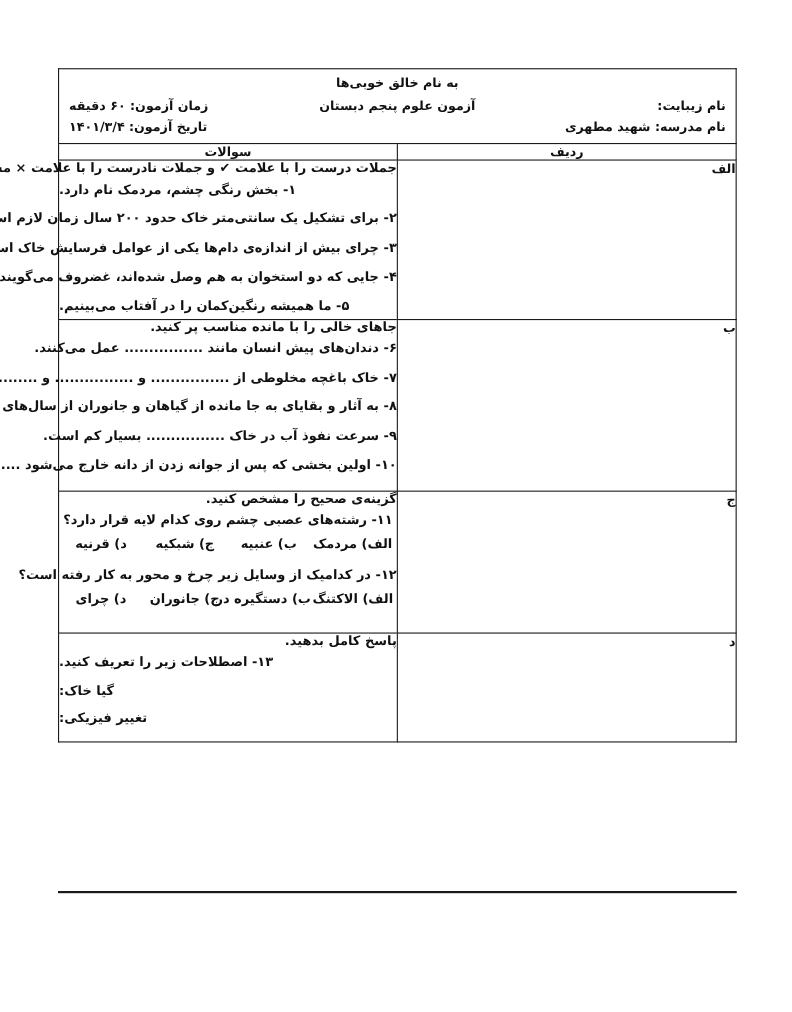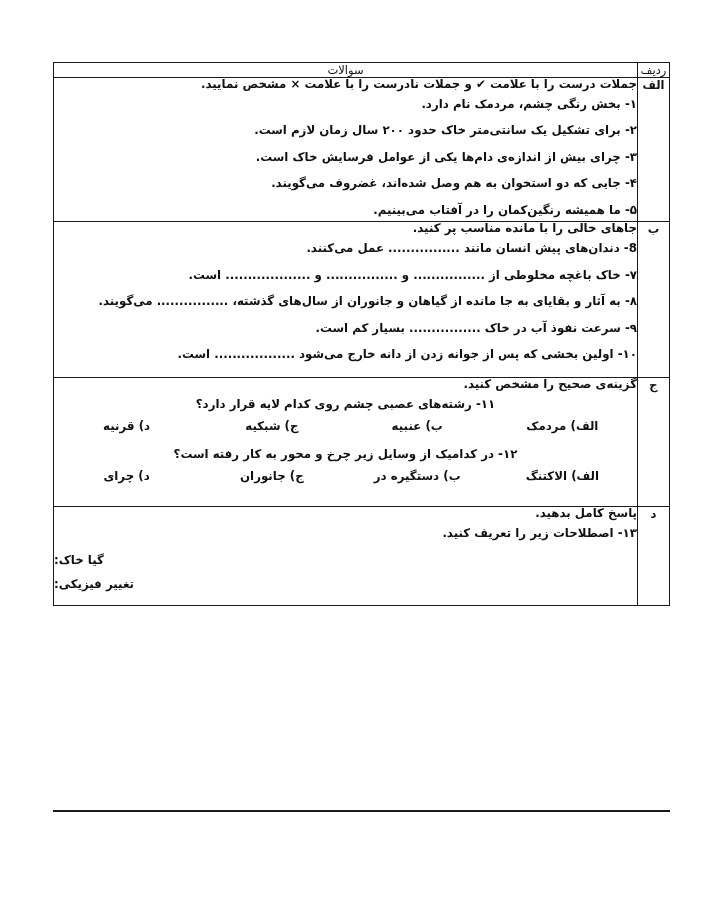--- a/index.html
+++ b/index.html
@@ -75,54 +75,53 @@
   }
   .hdr-row.last {
     padding-bottom: 6px;
   }
 
   
   .col-radif {
     width: 31px;
     text-align: center;
     font-size: 11.5px;
-    font-weight: normal;
+    font-weight: bold;
     padding: 4px 0 4px 0;
     vertical-align: top;
     margin-top: 40px;
   }
   .col-soalat {
     text-align: center;
     font-size: 11.5px;
-    font-weight: normal;
+    font-weight: bold;
     padding: 4px 0 4px 0;
   }
 
   
   .sec-letter {
     width: 31px;
-    text-align: center;
     font-size: 11.5px;
     font-weight: bold;
     padding-top: 7px;
     vertical-align: top;
   }
   .sec-body {
     padding: 6px 9px 8px 9px;
     font-size: 11.8px;
     font-weight: bold;
     line-height: 1.15;
   }
   .instruction {
     text-align: right;
     margin: 0 0 6px 0;
     white-space: nowrap;
   }
   .q-line {
-    text-align: right;
+    text-align: left;
     margin: 0 0 4px 0;
     white-space: nowrap;
     padding-bottom: 9px;
   }
   .q-line:last-child {
     padding-bottom: 0;
   }
 
   
   .opt-row {
@@ -172,20 +171,35 @@
   }
 </style>
 </head>
 <body>
 
 <div class="page">
 
   <table class="exam-table">
 
     <tbody>
+        <tr>
+      <td class="header-cell" colspan="2">
+        <div class="bismillah">به نام خالق خوبی‌ها</div>
+        <div class="hdr-row">
+          <div class="hdr-right">نام زیبایت:</div>
+          <div class="hdr-center">آزمون علوم پنجم دبستان</div>
+          <div class="hdr-left">زمان آزمون:  ۶۰ دقیقه</div>
+        </div>
+        <div class="hdr-row last">
+          <div class="hdr-right">نام مدرسه: شهید مطهری</div>
+          <div class="hdr-center"></div>
+          <div class="hdr-left">تاریخ آزمون: ۱۴۰۱/۳/۴</div>
+        </div>
+      </td>
+    </tr>
 
     <tr>
       <td class="col-radif">ردیف</td>
       <td class="col-soalat">سوالات</td>
     </tr>
 
     <tr class="sec-alef">
       <td class="sec-letter">الف</td>
       <td class="sec-body">
         <p class="instruction">جملات درست را با علامت ✔ و جملات نادرست را با علامت × مشخص نمایید.</p>
@@ -194,21 +208,21 @@
         <p class="q-line">۳- چرای بیش از اندازه‌ی دام‌ها یکی از عوامل فرسایش خاک است.</p>
         <p class="q-line">۴- جایی که دو استخوان به هم وصل شده‌اند، غضروف می‌گویند.</p>
         <p class="q-line">۵- ما همیشه رنگین‌کمان را در آفتاب می‌بینیم.</p>
       </td>
     </tr>
 
     <tr class="sec-be">
       <td class="sec-letter">ب</td>
       <td class="sec-body">
         <p class="instruction">جاهای خالی را با مانده مناسب پر کنید.</p>
-        <p class="q-line">8- دندان‌های پیش انسان مانند ................ عمل می‌کنند.</p>
+        <p class="q-line">۶- دندان‌های پیش انسان مانند ................ عمل می‌کنند.</p>
         <p class="q-line">۷- خاک باغچه مخلوطی از ................ و ................ و ................... است.</p>
         <p class="q-line">۸- به آثار و بقایای به جا مانده از گیاهان و جانوران از سال‌های گذشته، ................ می‌گویند.</p>
         <p class="q-line">۹- سرعت نفوذ آب در خاک ................ بسیار کم است.</p>
         <p class="q-line">۱۰- اولین بخشی که پس از جوانه زدن از دانه خارج می‌شود .................. است.</p>
       </td>
     </tr>
 
     <tr class="sec-jim">
       <td class="sec-letter">ج</td>
       <td class="sec-body">

